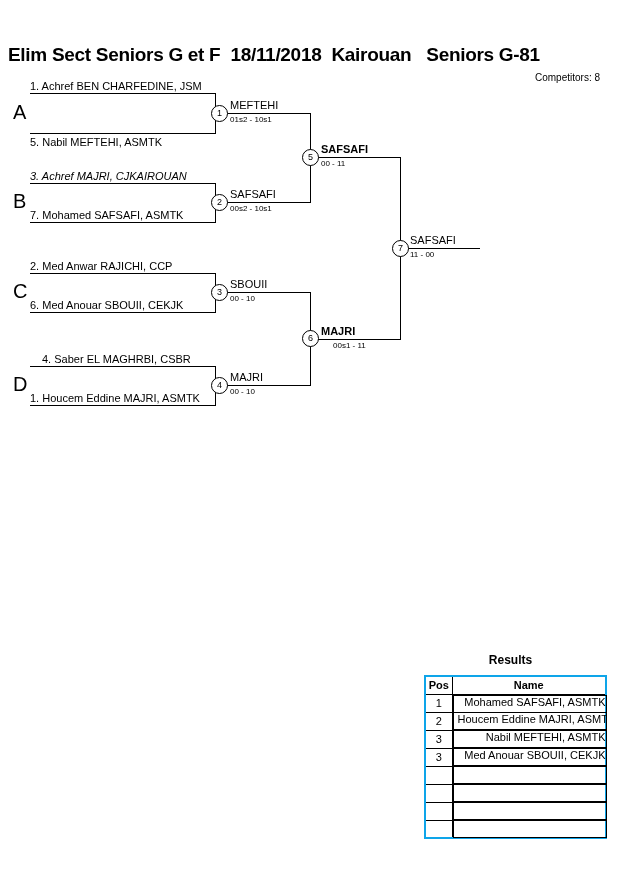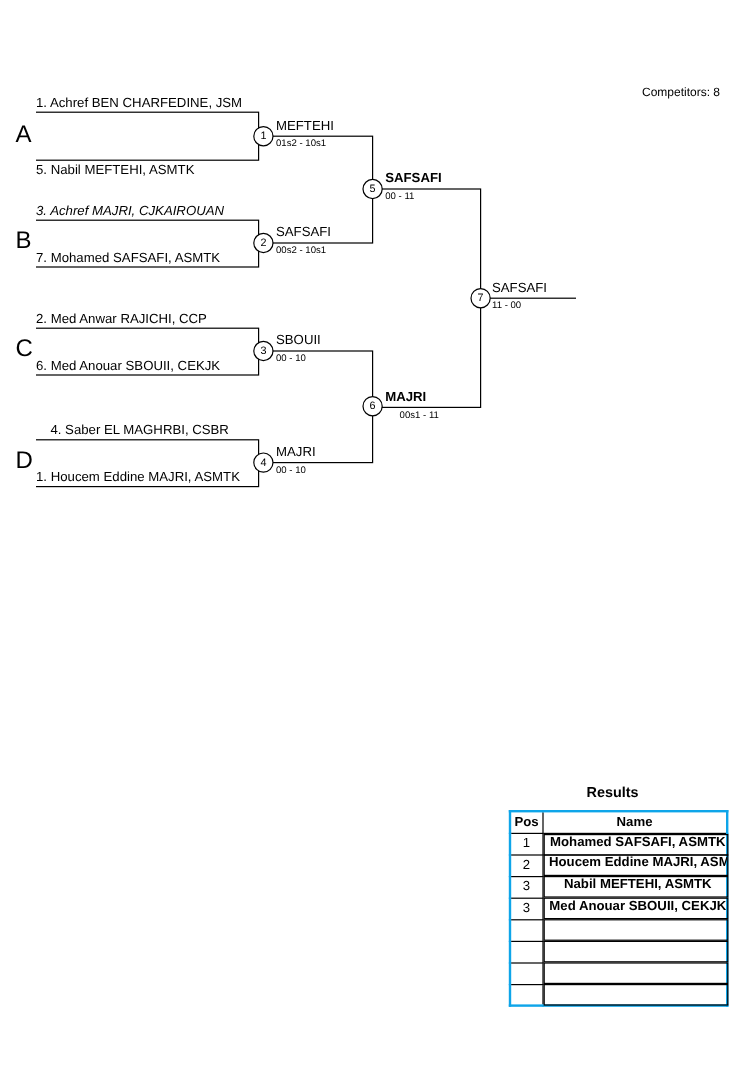--- a/index.html
+++ b/index.html
@@ -33,27 +33,28 @@
     border:2px solid #0ea5e9; table-layout:fixed;
   }
   .results-table th, .results-table td {
     border:1px solid #000; font-size:11px; height:18px; vertical-align:middle;
     overflow:hidden; white-space:nowrap;
   }
   .results-table th { font-weight:bold; text-align:center; }
   .col-pos { width:27px; }
   .col-name { width:154px; }
   td.pos { text-align:center; }
-  td.name { text-align:center; padding-left:4px;font-weight:bold; }
+  td.name { text-align:right; padding-left:4px; }
 </style>
 </head>
 <body>
 
 <div class="page">
 
+  <div class="title">Elim Sect Seniors G et F  18/11/2018  Kairouan   Seniors G-81</div>
   <div class="competitors">Competitors: 8</div>
 
   <div class="group-letter" style="top:101px;">A</div>
   <div class="name" style="left:30px; top:80px;">1. Achref BEN CHARFEDINE, JSM</div>
   <div class="hline" style="left:30px; top:93px; width:185px;"></div>
   <div class="name" style="left:30px; top:136px;">5. Nabil MEFTEHI, ASMTK</div>
   <div class="hline" style="left:30px; top:133px; width:185px;"></div>
   <div class="vline" style="left:215px; top:93px; height:41px;"></div>
   <div class="hline" style="left:215px; top:113px; width:95px;"></div>
   <div class="circle" style="left:211px; top:105px;">1</div>

